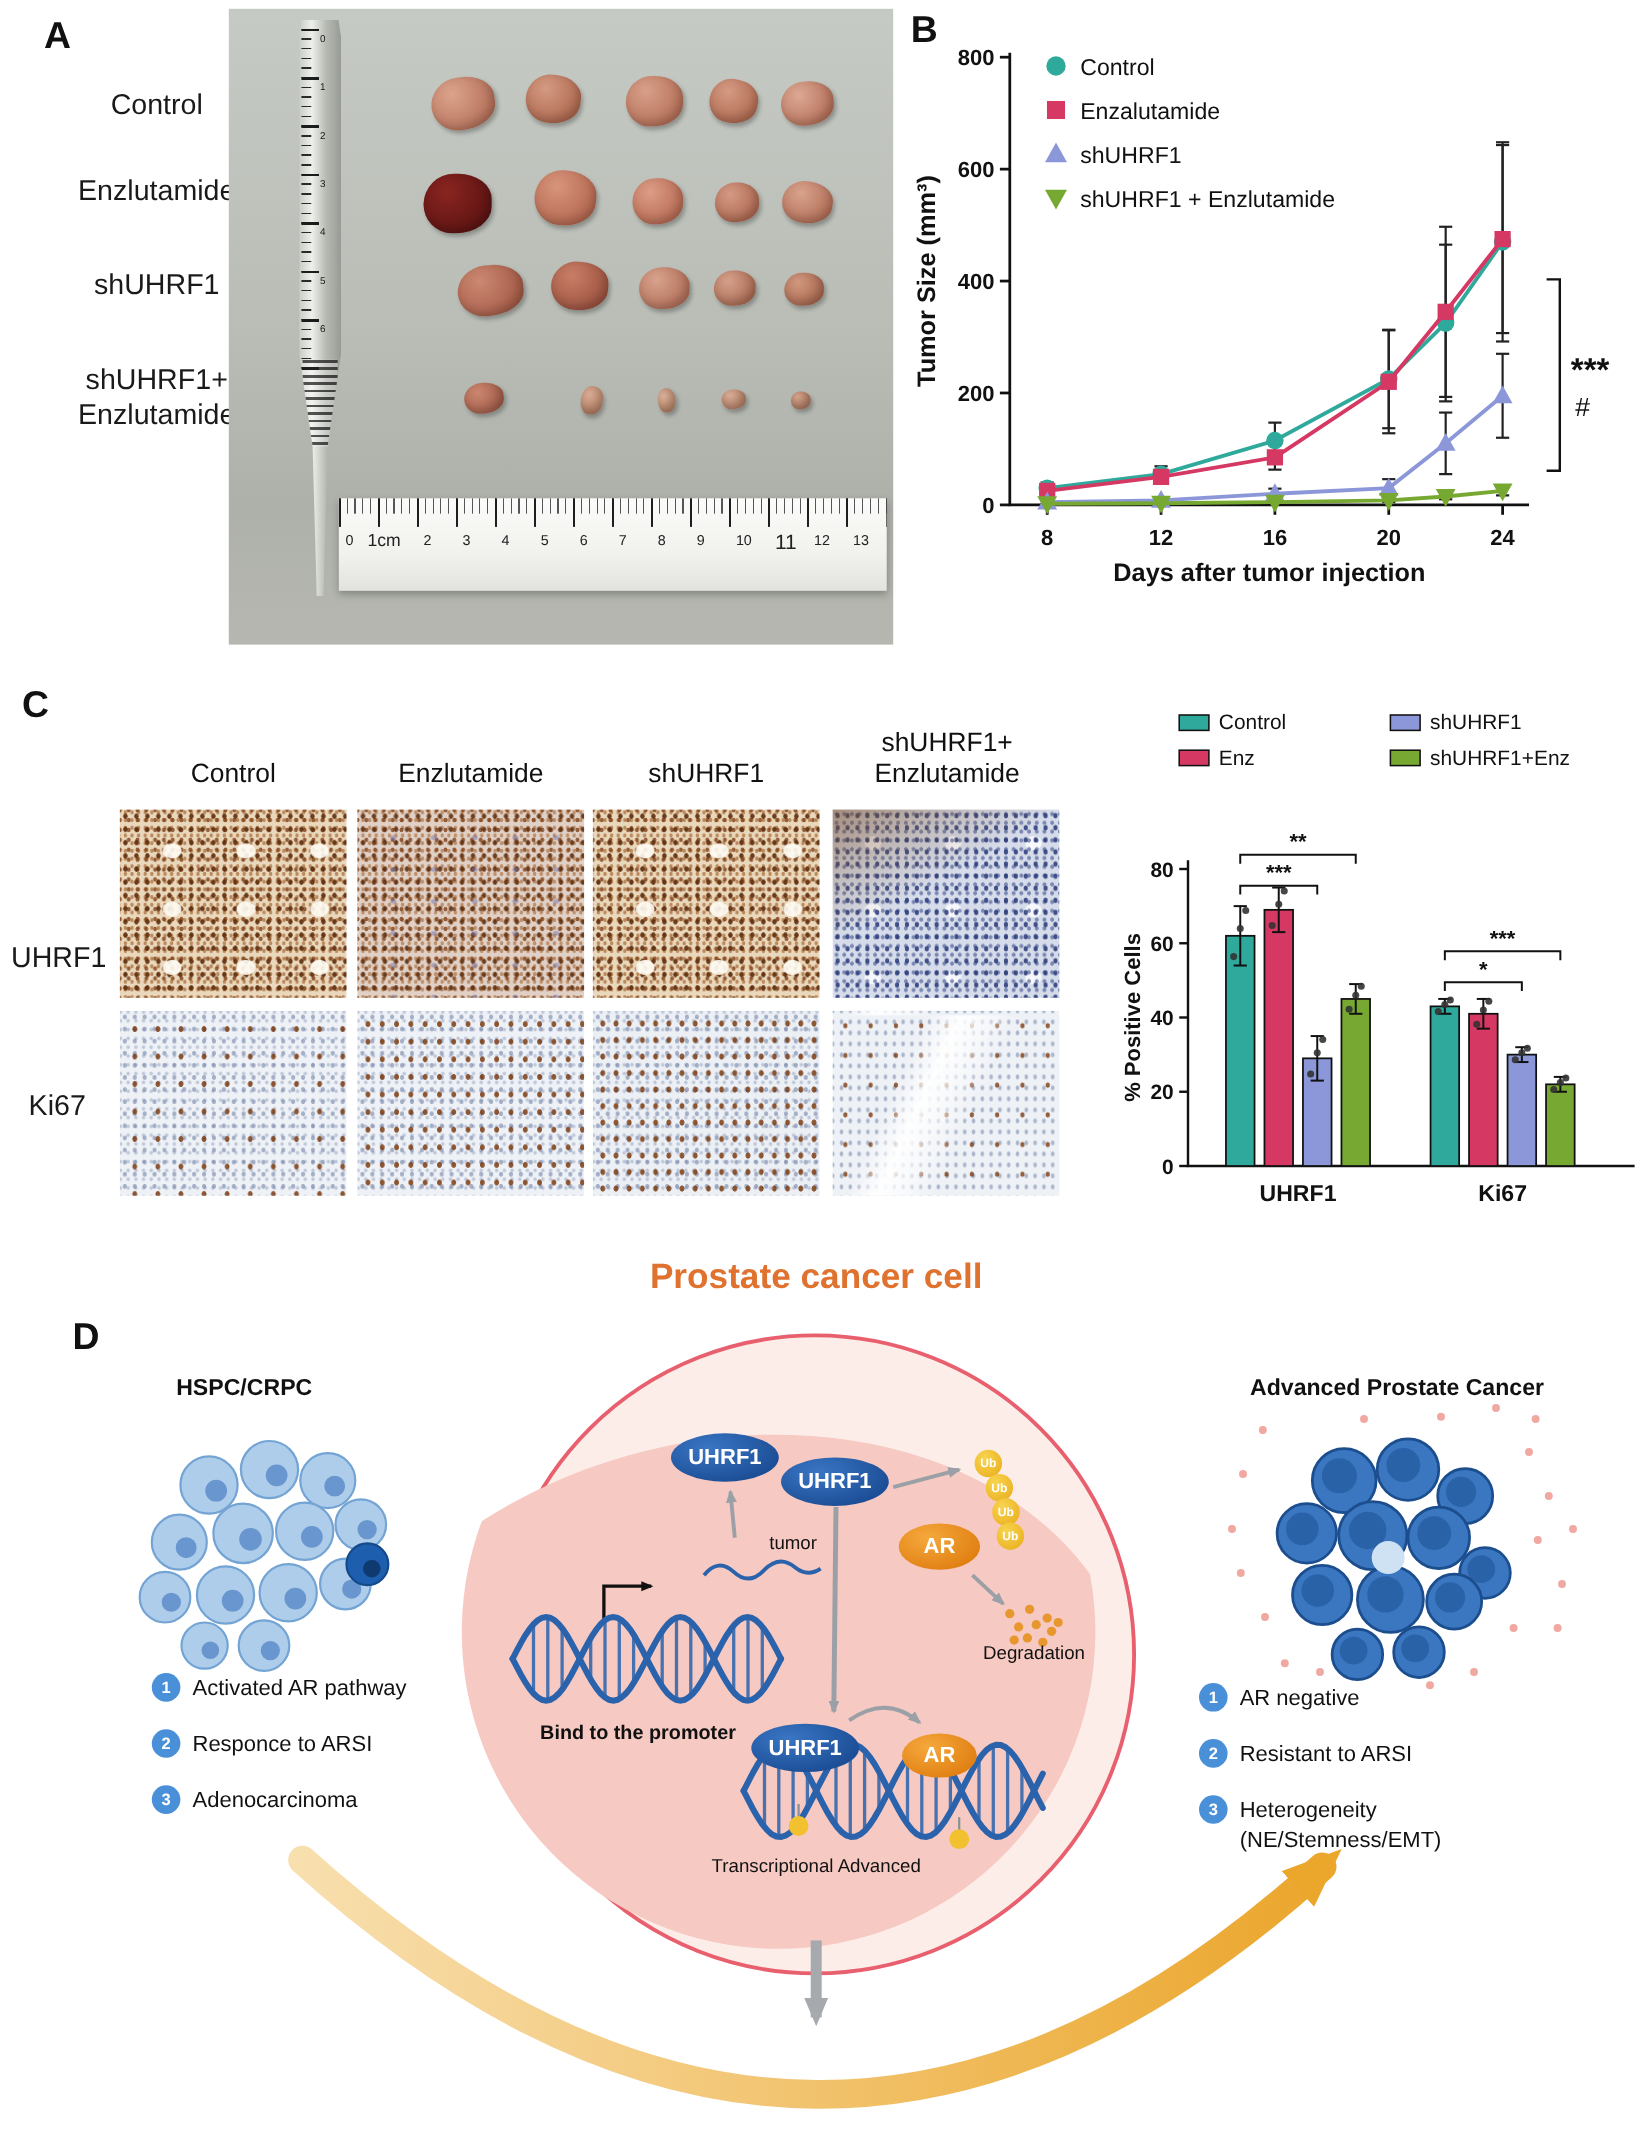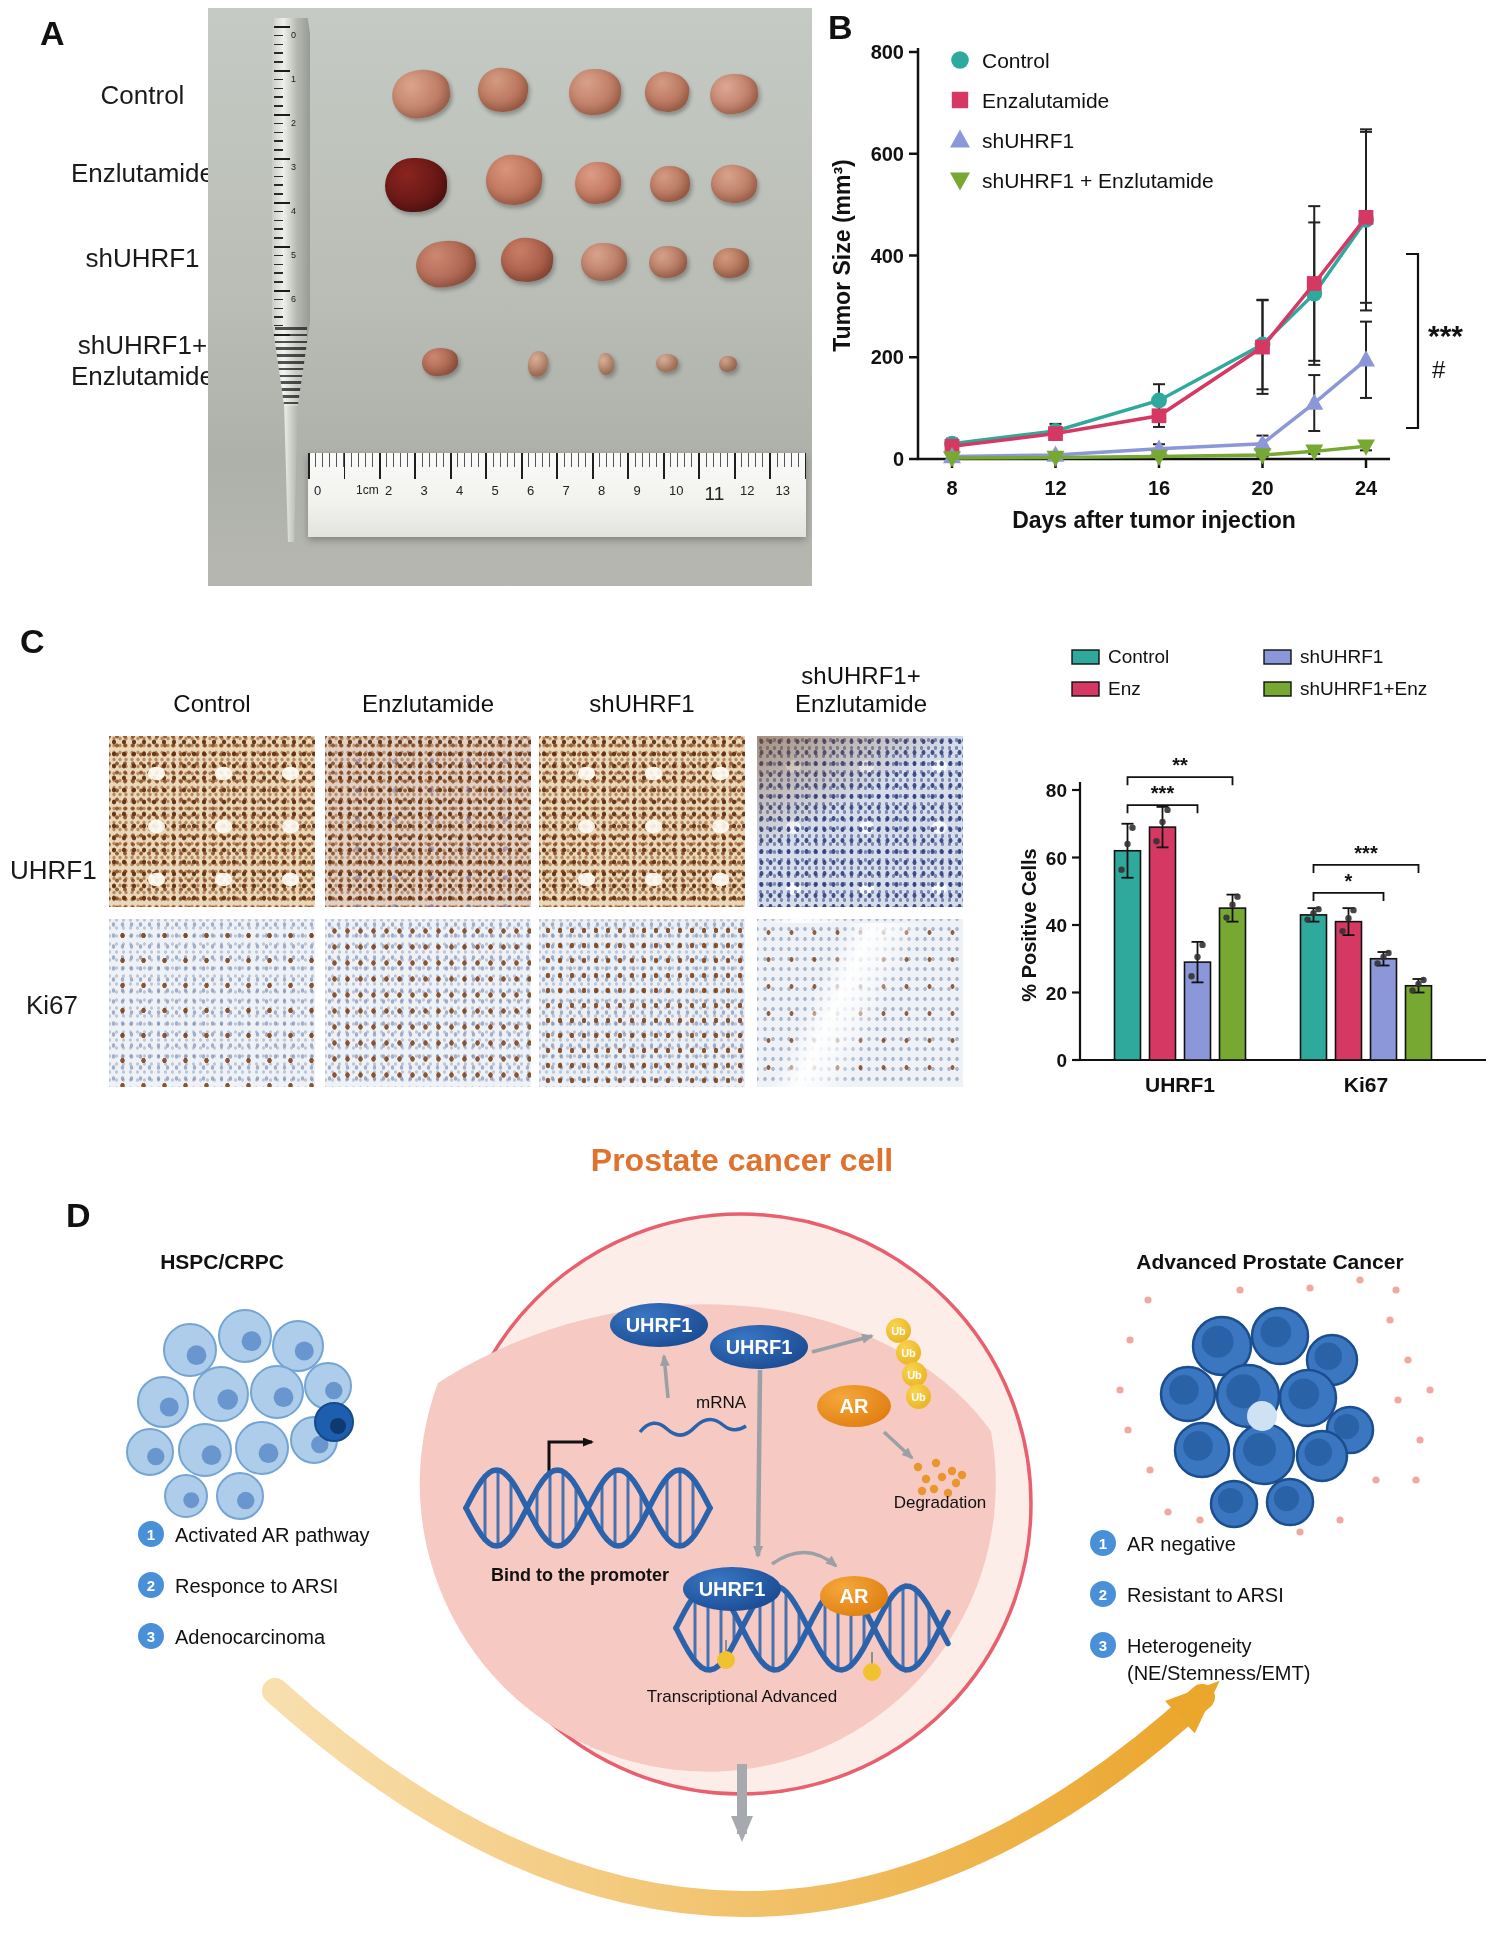--- a/index.html
+++ b/index.html
@@ -64,21 +64,21 @@
           <span style="position: absolute; left: 19px; top: 100px; font-size: 9px; color: rgb(26, 26, 26);">2</span>
           <span style="position: absolute; left: 19px; top: 144px; font-size: 9px; color: rgb(26, 26, 26);">3</span>
           <span style="position: absolute; left: 19px; top: 188px; font-size: 9px; color: rgb(26, 26, 26);">4</span>
           <span style="position: absolute; left: 19px; top: 232px; font-size: 9px; color: rgb(26, 26, 26);">5</span>
           <span style="position: absolute; left: 19px; top: 276px; font-size: 9px; color: rgb(26, 26, 26);">6</span>
         </div>
     </div>
     <div class="hruler">
         <div id="hrnums">
           <span style="position: absolute; left: 6px; top: 30px; font-size: 13px; color: rgb(34, 34, 34);">0</span>
-          <span style="position: absolute; left: 48px; top: 30px; font-size: 12px; color: rgb(34, 34, 34);">1cm</span>
+          <span style="position: absolute; left: 26px; top: 30px; font-size: 16px; color: rgb(34, 34, 34);">1cm</span>
           <span style="position: absolute; left: 77px; top: 30px; font-size: 13px; color: rgb(34, 34, 34);">2</span>
           <span style="position: absolute; left: 112.5px; top: 30px; font-size: 13px; color: rgb(34, 34, 34);">3</span>
           <span style="position: absolute; left: 148px; top: 30px; font-size: 13px; color: rgb(34, 34, 34);">4</span>
           <span style="position: absolute; left: 183.5px; top: 30px; font-size: 13px; color: rgb(34, 34, 34);">5</span>
           <span style="position: absolute; left: 219px; top: 30px; font-size: 13px; color: rgb(34, 34, 34);">6</span>
           <span style="position: absolute; left: 254.5px; top: 30px; font-size: 13px; color: rgb(34, 34, 34);">7</span>
           <span style="position: absolute; left: 290px; top: 30px; font-size: 13px; color: rgb(34, 34, 34);">8</span>
           <span style="position: absolute; left: 325.5px; top: 30px; font-size: 13px; color: rgb(34, 34, 34);">9</span>
           <span style="position: absolute; left: 361px; top: 30px; font-size: 13px; color: rgb(34, 34, 34);">10</span>
           <span style="position: absolute; left: 396.5px; top: 30px; font-size: 19px; color: rgb(34, 34, 34);">11</span>
@@ -511,21 +511,21 @@
   <div class="mol uhrf1" style="left:610px;top:1303px;width:98px;height:44px">UHRF1</div>
   <div class="mol uhrf1" style="left:710px;top:1325px;width:98px;height:44px">UHRF1</div>
   <div class="mol uhrf1" style="left:683px;top:1567px;width:98px;height:44px">UHRF1</div>
   <div class="mol ar" style="left:817px;top:1385px;width:74px;height:42px">AR</div>
   <div class="mol ar" style="left:820px;top:1576px;width:68px;height:40px">AR</div>
   <div class="mol ub" style="left:886px;top:1318px">Ub</div>
   <div class="mol ub" style="left:896px;top:1340px">Ub</div>
   <div class="mol ub" style="left:902px;top:1362px">Ub</div>
   <div class="mol ub" style="left:906px;top:1384px">Ub</div>
 
-  <div class="dlab" style="left:676px;top:1392px;width:90px">mRNA</div>
+  <div class="dlab" style="left:676px;top:1392px;width:90px">tumor</div>
   <div class="dlab" style="left:860px;top:1492px;width:160px">Degradation</div>
   <div class="dlab bold" style="left:430px;top:1564px;width:300px">Bind to the promoter</div>
   <div class="dlab" style="left:590px;top:1686px;width:304px">Transcriptional Advanced</div>
 
   <div class="ditem" style="left:138px;top:1522px;width:280px">
     <div class="numcirc">1</div>
     <div class="txt">Activated AR pathway</div>
   </div>
   <div class="ditem" style="left:138px;top:1573px;width:280px">
     <div class="numcirc">2</div>

